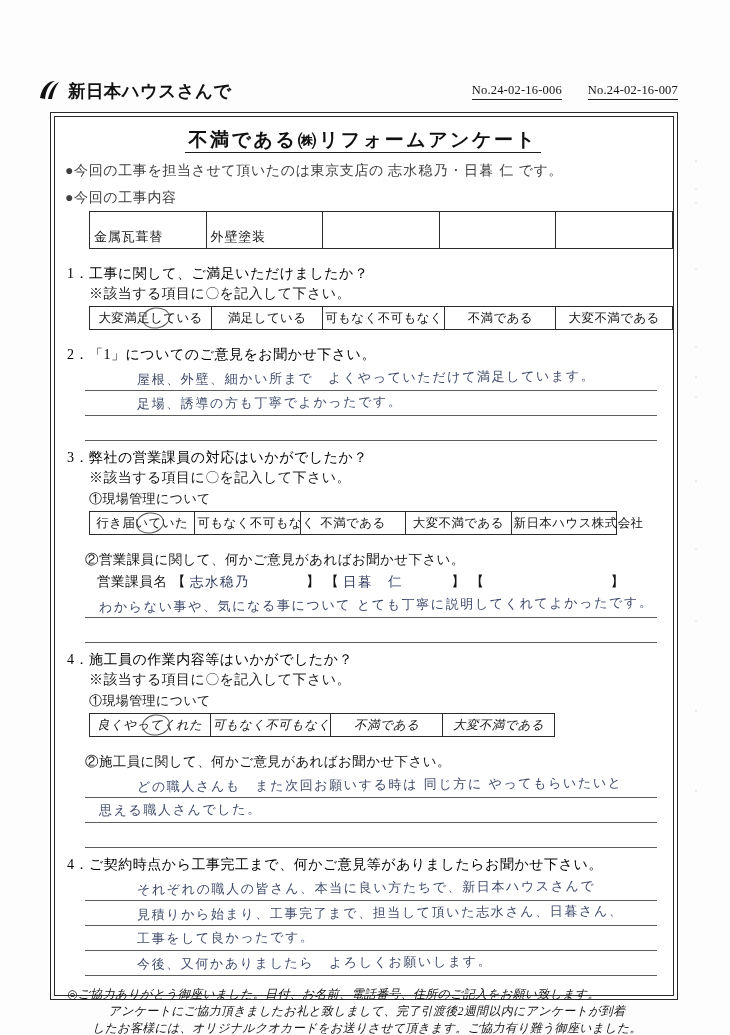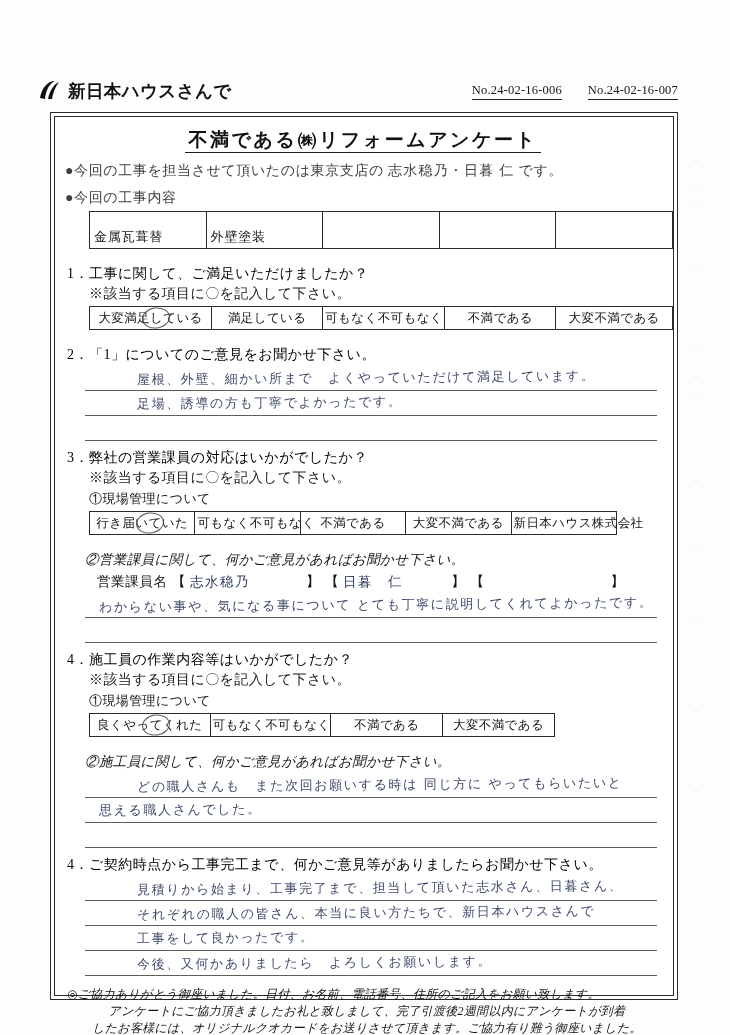--- a/index.html
+++ b/index.html
@@ -144,21 +144,21 @@
 
   
   table.opt-table td {
     height: 22px;
     padding: 0 2px;
     letter-spacing: 0.4px;
     font-size: 12.5px;
   }
   table.opt-q1 { width: 584px; }
   table.opt-q3 { width: 528px; }
-  table.opt-q4 { width: 466px; }
+  table.opt-q4 { width: 466px; font-style: italic; }
 
   
   .circle-mark {
     position: absolute;
     width: 26px;
     height: 19px;
     border: 1.4px solid #3a3a3a;
     border-radius: 50%;
     top: 50%;
     transform: translateY(-50%) rotate(-8deg);
@@ -186,21 +186,20 @@
     font-size: 13px;
     letter-spacing: 0.4px;
     margin: 3px 0 1px 26px;
     color: #141414;
   }
   .q-sub2 {
     font-size: 13.5px;
     letter-spacing: 0.4px;
     margin: 4px 0 0 22px;
     color: #141414;
-    font-style: italic;
   }
 
   
   .hw-area { margin: 2px 0 0 22px; }
   .hw-line {
     position: relative;
     height: 24px;
     border-bottom: 1px solid #5d5d5d;
     width: 572px;
   }
@@ -441,24 +440,24 @@
           <span class="hw-text ind0">思える職人さんでした。</span>
         </div>
         <div class="hw-line">
           <span class="hw-text"></span>
         </div>
       </div>
 
       <div class="q-head">4．ご契約時点から工事完工まで、何かご意見等がありましたらお聞かせ下さい。</div>
       <div class="hw-area">
         <div class="hw-line">
+          <span class="hw-text">それぞれの職人の皆さん、本当に良い方たちで、新日本ハウスさんで</span>
+        </div>
+        <div class="hw-line">
           <span class="hw-text">見積りから始まり、工事完了まで、担当して頂いた志水さん、日暮さん、</span>
-        </div>
-        <div class="hw-line">
-          <span class="hw-text">それぞれの職人の皆さん、本当に良い方たちで、新日本ハウスさんで</span>
         </div>
         <div class="hw-line">
           <span class="hw-text">工事をして良かったです。</span>
         </div>
         <div class="hw-line">
           <span class="hw-text">今後、又何かありましたら　よろしくお願いします。</span>
         </div>
       </div>
 
       <div class="footer-note">

